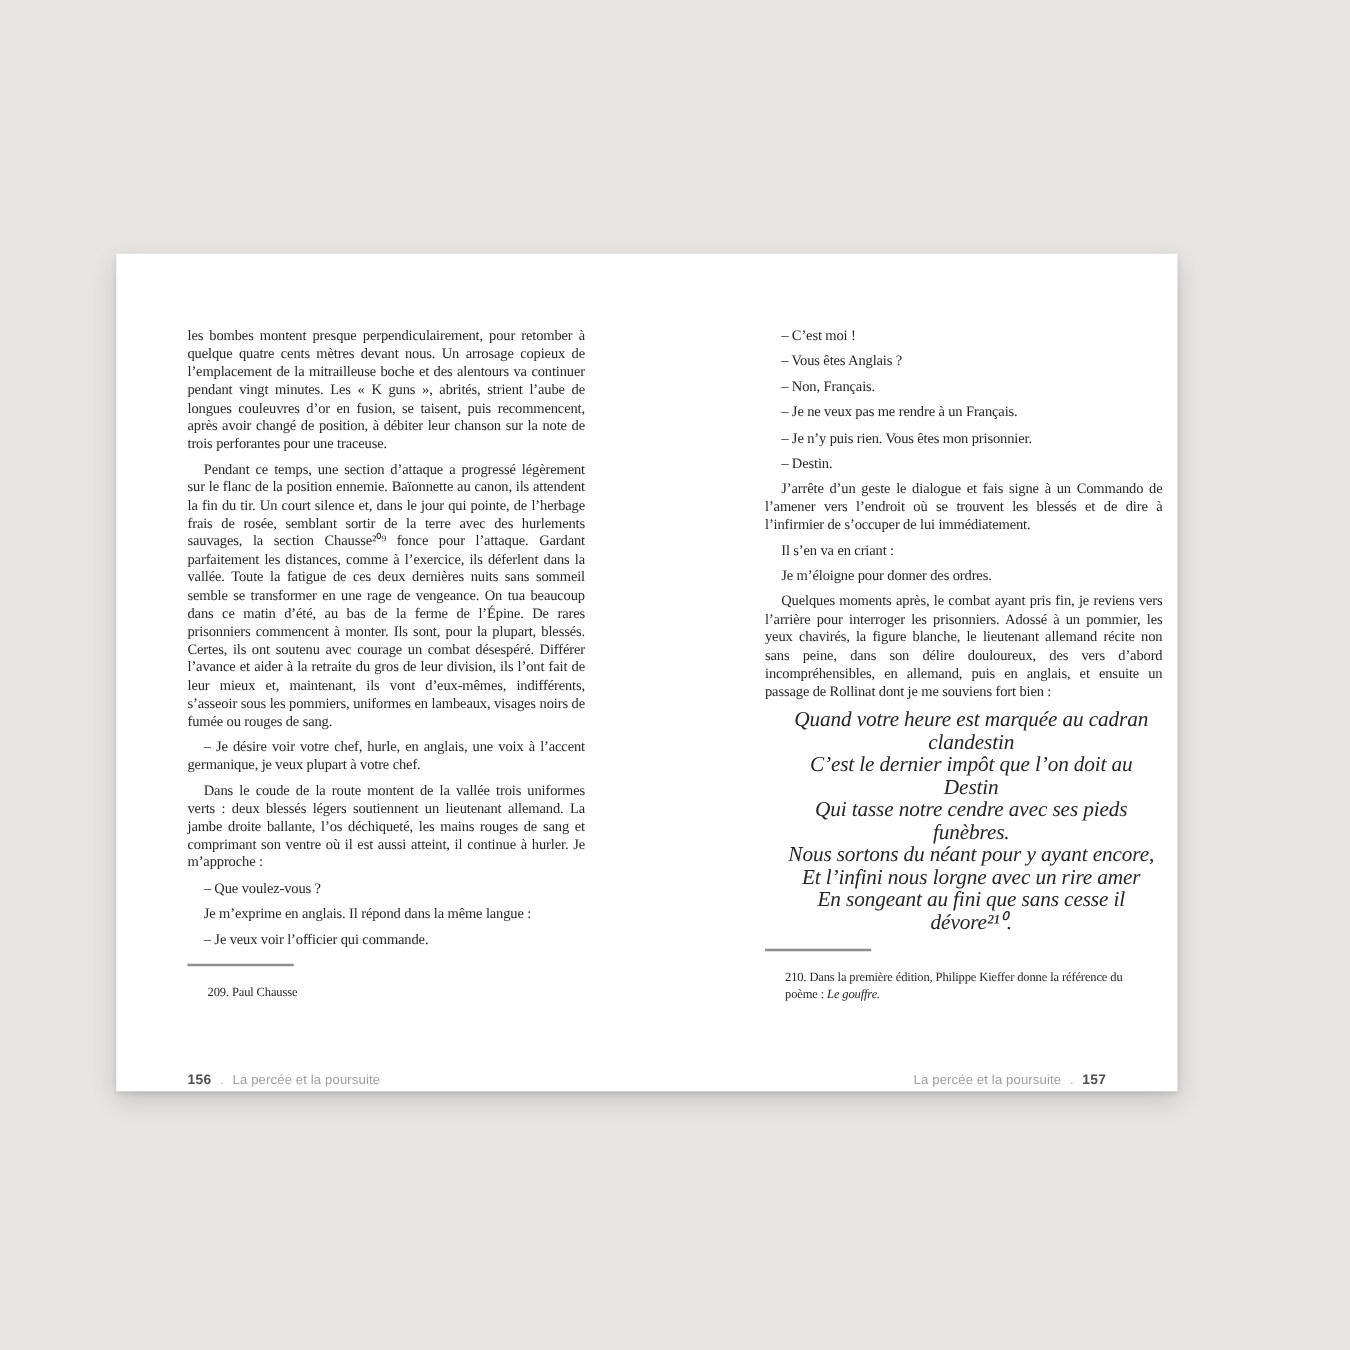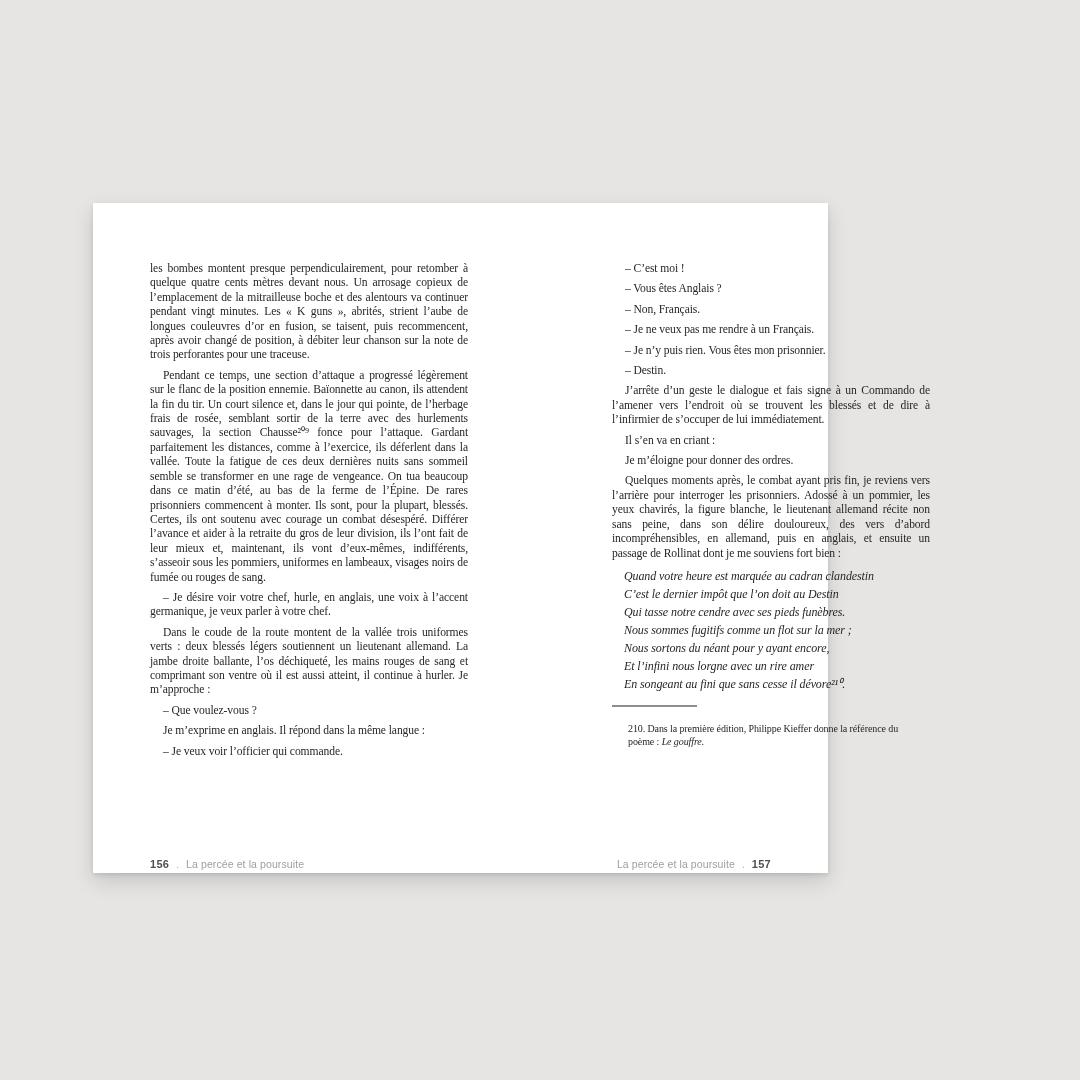--- a/index.html
+++ b/index.html
@@ -11,21 +11,21 @@
     position: relative;
     width: 1080px;
     height: 1080px;
     background: #e6e5e3;
     overflow: hidden;
   }
   .spread {
     position: absolute;
     left: 93px;
     top: 203px;
-    width: 735px;
+    width: 849px;
     height: 670px;
     background: #ffffff;
     box-shadow: 0 2px 4px rgba(0,0,0,0.10), 0 8px 20px rgba(0,0,0,0.14);
   }
   .page-col {
     position: absolute;
     top: 59px;
     width: 318px;
     font-family: "Liberation Serif", serif;
     font-size: 11.6px;
@@ -43,22 +43,22 @@
   .paragraphs p.indent { text-indent: 13px; }
   .paragraphs p.noindent { text-indent: 0; }
 
   .poem {
     margin: 4px 0 0 12px;
   }
   .poem p {
     margin: 0;
     font-style: italic;
     line-height: 18px;
-    text-align: left;
-    font-size: 12px;
+    text-align: center;
+    font-size: 17px;
   }
 
   .footnote-block { margin-top: 12px; }
   .fn-rule {
     width: 85px;
     height: 0;
     border-top: 2px solid #8d8d8d;
     margin: 0 0 7px 0;
   }
   .footnote {
@@ -101,46 +101,49 @@
 </head>
 <body>
 
 <div class="canvas">
   <div class="spread">
 
     <section class="page-col left-col">
       <div class="paragraphs">
           <p class="noindent">les bombes montent presque perpendiculairement, pour retomber à quelque quatre cents mètres devant nous. Un arrosage copieux de l’emplacement de la mitrailleuse boche et des alentours va continuer pendant vingt minutes. Les « K guns », abrités, strient l’aube de longues couleuvres d’or en fusion, se taisent, puis recommencent, après avoir changé de position, à débiter leur chanson sur la note de trois perforantes pour une traceuse.</p>
           <p class="indent">Pendant ce temps, une section d’attaque a progressé légèrement sur le flanc de la position ennemie. Baïonnette au canon, ils attendent la fin du tir. Un court silence et, dans le jour qui pointe, de l’herbage frais de rosée, semblant sortir de la terre avec des hurlements sauvages, la section Chausse²⁰⁹ fonce pour l’attaque. Gardant parfaitement les distances, comme à l’exercice, ils déferlent dans la vallée. Toute la fatigue de ces deux dernières nuits sans sommeil semble se transformer en une rage de vengeance. On tua beaucoup dans ce matin d’été, au bas de la ferme de l’Épine. De rares prisonniers commencent à monter. Ils sont, pour la plupart, blessés. Certes, ils ont soutenu avec courage un combat désespéré. Différer l’avance et aider à la retraite du gros de leur division, ils l’ont fait de leur mieux et, maintenant, ils vont d’eux-mêmes, indifférents, s’asseoir sous les pommiers, uniformes en lambeaux, visages noirs de fumée ou rouges de sang.</p>
-          <p class="indent">– Je désire voir votre chef, hurle, en anglais, une voix à l’accent germanique, je veux parler à votre chef.</p>
+          <p class="indent">– Je désire voir votre chef, hurle, en anglais, une voix à l’accent germanique, je veux plupart à votre chef.</p>
           <p class="indent">Dans le coude de la route montent de la vallée trois uniformes verts : deux blessés légers soutiennent un lieutenant allemand. La jambe droite ballante, l’os déchiqueté, les mains rouges de sang et comprimant son ventre où il est aussi atteint, il continue à hurler. Je m’approche :</p>
           <p class="indent">– Que voulez-vous ?</p>
           <p class="indent">Je m’exprime en anglais. Il répond dans la même langue :</p>
           <p class="indent">– Je veux voir l’officier qui commande.</p>
         </div>
+      <div class="footnote-block">
+        <div class="fn-rule"></div>
+        <p class="footnote">209.  Paul Chausse</p>
+      </div>
     </section>
 
     <section class="page-col right-col">
       <div class="paragraphs">
           <p class="indent">– C’est moi !</p>
           <p class="indent">– Vous êtes Anglais ?</p>
           <p class="indent">– Non, Français.</p>
           <p class="indent">– Je ne veux pas me rendre à un Français.</p>
           <p class="indent">– Je n’y puis rien. Vous êtes mon prisonnier.</p>
           <p class="indent">– Destin.</p>
           <p class="indent">J’arrête d’un geste le dialogue et fais signe à un Commando de l’amener vers l’endroit où se trouvent les blessés et de dire à l’infirmier de s’occuper de lui immédiatement.</p>
           <p class="indent">Il s’en va en criant :</p>
           <p class="indent">Je m’éloigne pour donner des ordres.</p>
           <p class="indent">Quelques moments après, le combat ayant pris fin, je reviens vers l’arrière pour interroger les prisonniers. Adossé à un pommier, les yeux chavirés, la figure blanche, le lieutenant allemand récite non sans peine, dans son délire douloureux, des vers d’abord incompréhensibles, en allemand, puis en anglais, et ensuite un passage de Rollinat dont je me souviens fort bien :</p>
         </div>
       <div class="poem">
           <p>Quand votre heure est marquée au cadran clandestin</p>
           <p>C’est le dernier impôt que l’on doit au Destin</p>
           <p>Qui tasse notre cendre avec ses pieds funèbres.</p>
-          <p>Nous sommes fugitifs comme un flot sur la mer ;</p>
           <p>Nous sortons du néant pour y ayant encore,</p>
           <p>Et l’infini nous lorgne avec un rire amer</p>
           <p>En songeant au fini que sans cesse il dévore²¹⁰.</p>
         </div>
       <div class="footnote-block">
         <div class="fn-rule"></div>
         <p class="footnote"><span>210.  Dans la première édition, Philippe Kieffer donne la référence du poème :</span> <span class="fn-italic">Le gouffre.</span></p>
       </div>
     </section>
 

